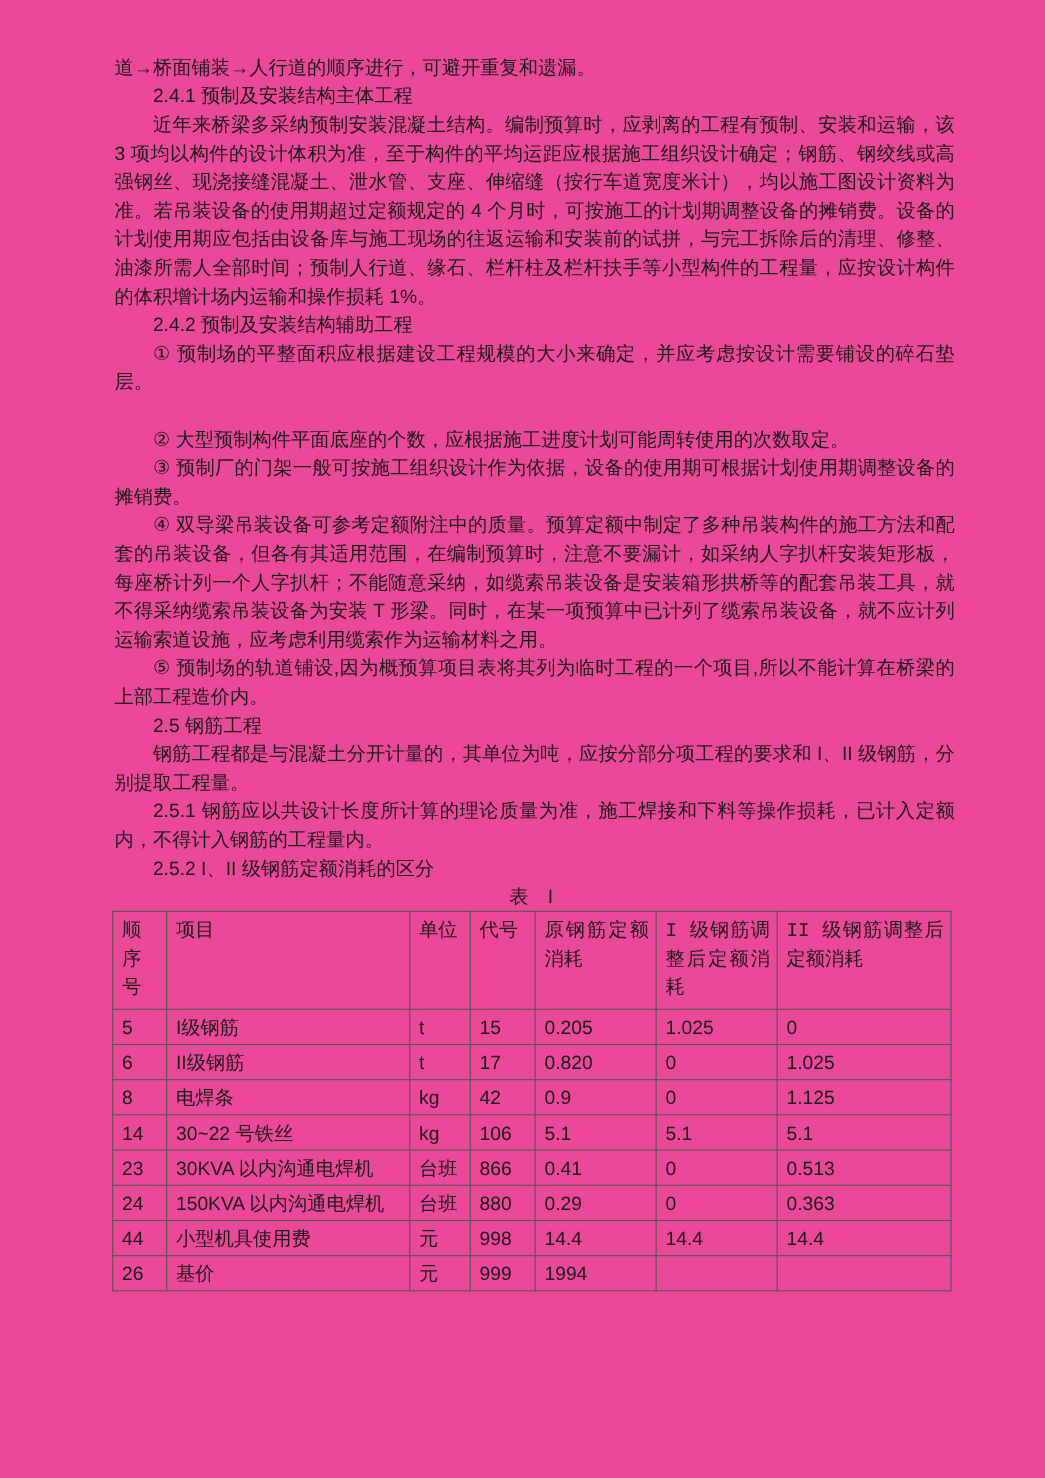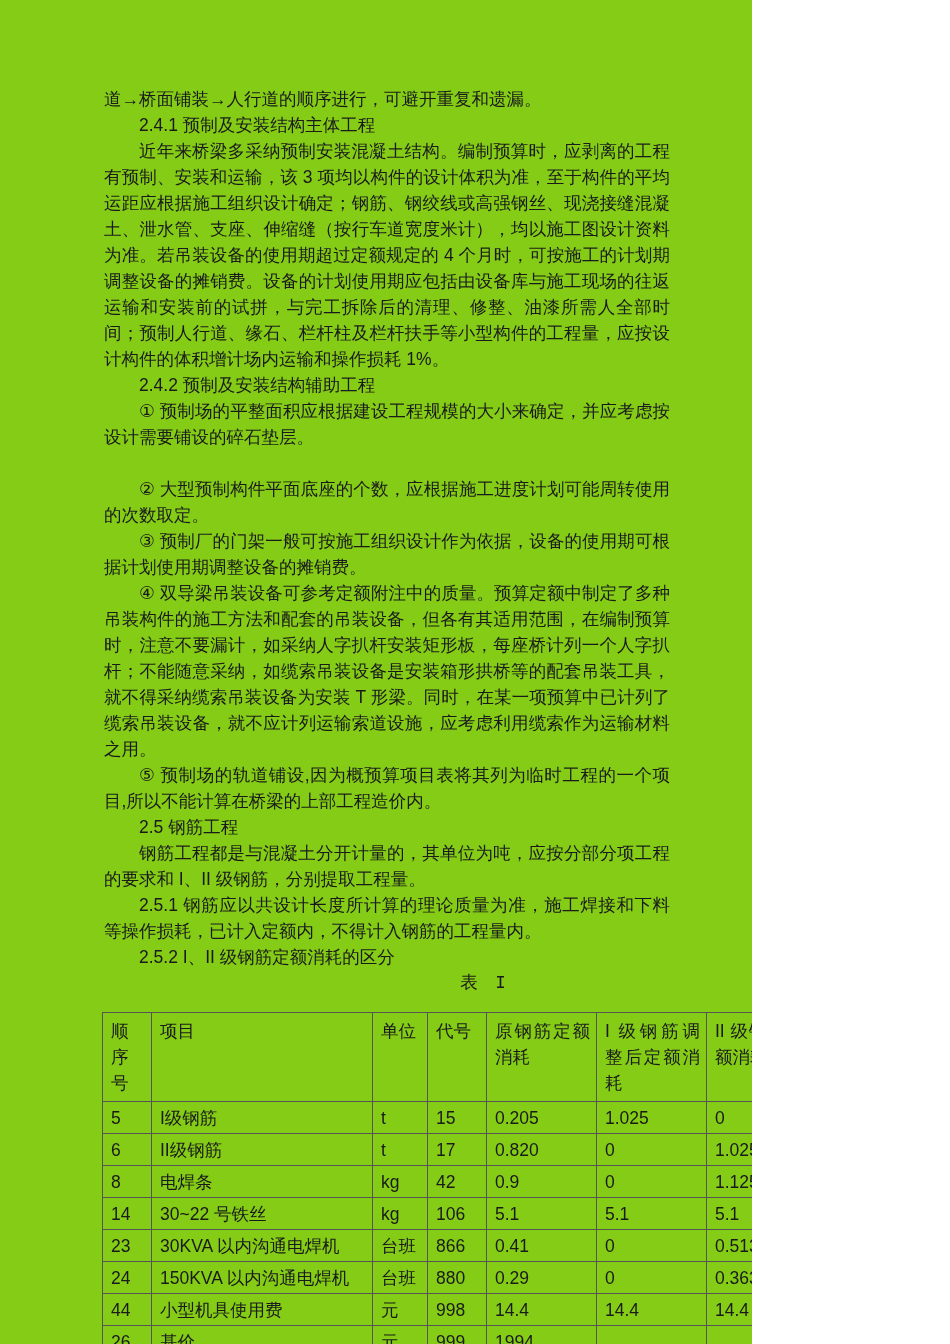--- a/index.html
+++ b/index.html
@@ -2,48 +2,47 @@
 <html><head>
 <meta charset="utf-8">
 <style>
   html, body {
     margin: 0;
     padding: 0;
     background: #ffffff;
   }
   .page {
     position: relative;
-    width: 752px;
+    width: 950px;
     height: 1344px;
     box-sizing: border-box;
-    background: #84cc16;
+    background: #ec4899;
     color: #1a1a1a;
     font-family: "Liberation Sans", "DejaVu Sans", sans-serif;
     font-size: 17.5px;
     line-height: 26px;
-    padding: 86px 82px 0 104px;
+    padding: 48px 82px 0 104px;
     overflow: hidden;
   }
   .doc-body { width: 100%; }
   .para {
     margin: 0;
     text-indent: 2em;
     text-align: justify;
     text-justify: inter-ideograph;
     word-break: break-all;
   }
   .para.body-noindent { text-indent: 0; }
   .para.blank { height: 26px; text-indent: 0; }
   .para.heading, .para.heading2 { text-indent: 2em; }
   .table-caption {
     width: 762px;
     text-align: center;
     line-height: 26px;
-    margin: 0 0 16px -2px;
-    font-family: Liberation Mono, monospace;
+    margin: 0 0 0 -2px;
   }
   table.data-table {
     border-collapse: collapse;
     table-layout: fixed;
     width: 762px;
     margin-left: -2px;
     font-size: 17.5px;
   }
   table.data-table th, table.data-table td {
     border: 1px solid #555;
@@ -53,20 +52,21 @@
     padding: 3px 6px 2px 8px;
     line-height: 26px;
     overflow: hidden;
     word-break: break-all;
   }
   table.data-table th {
     text-align: justify;
     text-justify: inter-ideograph;
     padding-top: 5px;
     padding-bottom: 5px;
+    font-family: Liberation Mono, monospace;
   }
   table.data-table td { height: 26px; white-space: nowrap; }
   .col-seq   { width: 49px; }
   .col-item  { width: 221px; }
   .col-unit  { width: 55px; }
   .col-code  { width: 59px; }
   .col-orig  { width: 110px; }
   .col-adj1  { width: 110px; }
   .col-adj2  { width: 158px; }
 </style>

